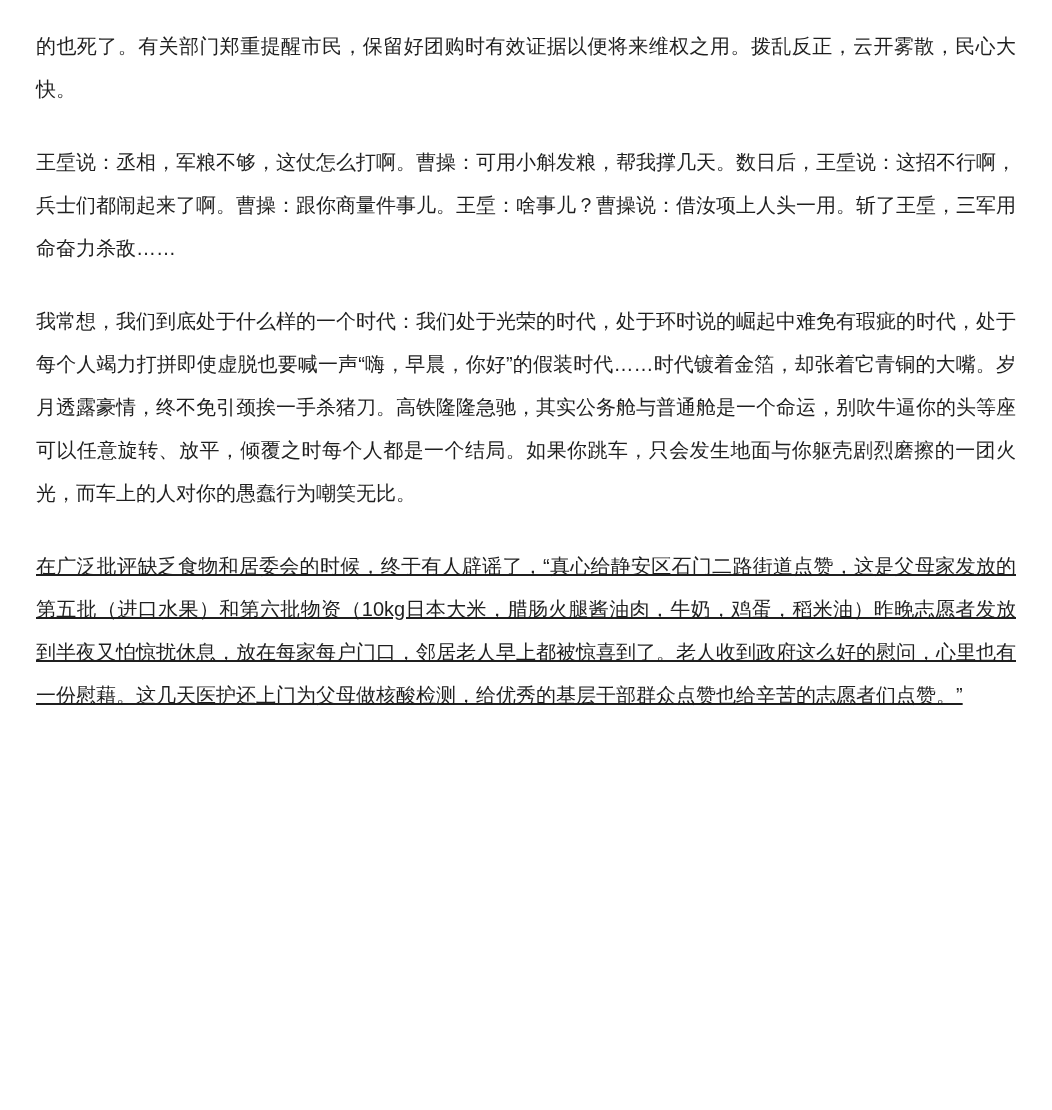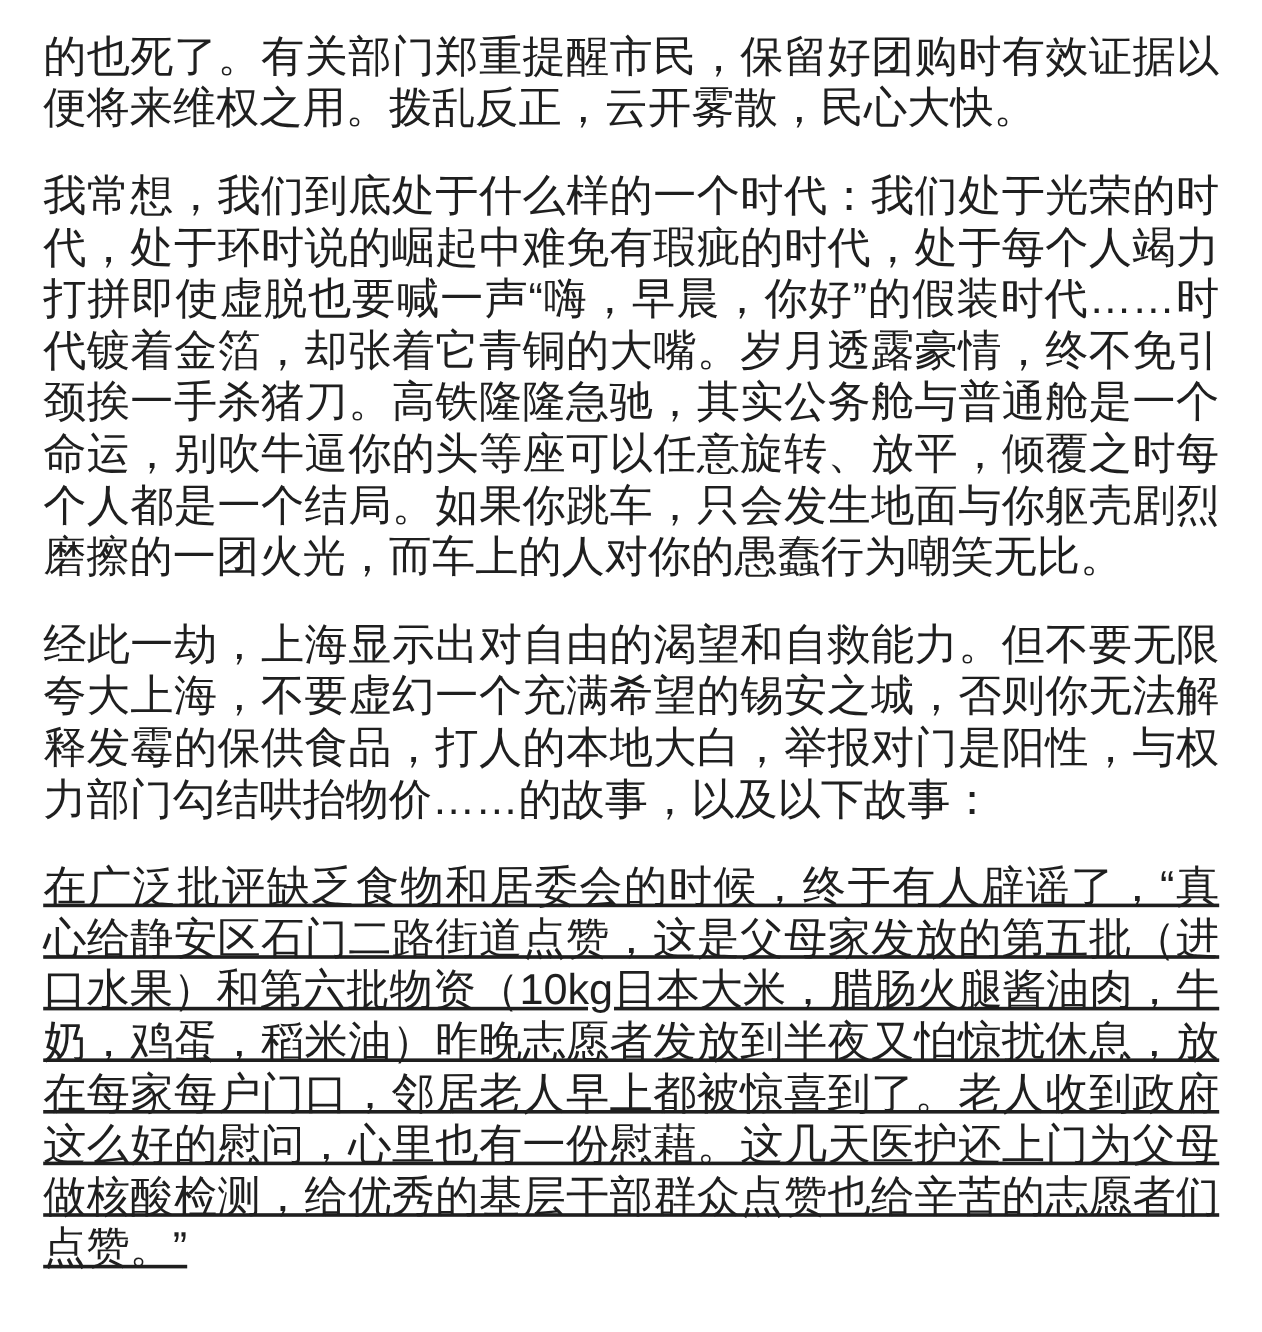--- a/index.html
+++ b/index.html
@@ -13,34 +13,34 @@
     box-sizing: border-box;
     font-family: "Liberation Sans", "DejaVu Sans", sans-serif;
   }
   .article-body {
     box-sizing: border-box;
     width: 1052px;
     padding: 25px 36px 60px 36px;
   }
   .article-body p {
     margin: 0 0 30px 0;
-    font-size: 36px;
+    font-size: 20px;
     line-height: 43px;
     color: #1f1f1f;
     text-align: justify;
     letter-spacing: 0;
     word-break: break-all;
     font-weight: 400;
   }
   .article-body p:last-child {
     margin-bottom: 0;
     text-decoration: underline;
   }
 </style>
 </head>
 <body>
 
 <main class="article-body">
   <p>的也死了。有关部门郑重提醒市民，保留好团购时有效证据以便将来维权之用。拨乱反正，云开雾散，民心大快。</p>
+  <p>王垕说：丞相，军粮不够，这仗怎么打啊。曹操：可用小斛发粮，帮我撑几天。数日后，王垕说：这招不行啊，兵士们都闹起来了啊。曹操：跟你商量件事儿。王垕：啥事儿？曹操说：借汝项上人头一用。斩了王垕，三军用命奋力杀敌……</p>
   <p>我常想，我们到底处于什么样的一个时代：我们处于光荣的时代，处于环时说的崛起中难免有瑕疵的时代，处于每个人竭力打拼即使虚脱也要喊一声“嗨，早晨，你好”的假装时代……时代镀着金箔，却张着它青铜的大嘴。岁月透露豪情，终不免引颈挨一手杀猪刀。高铁隆隆急驰，其实公务舱与普通舱是一个命运，别吹牛逼你的头等座可以任意旋转、放平，倾覆之时每个人都是一个结局。如果你跳车，只会发生地面与你躯壳剧烈磨擦的一团火光，而车上的人对你的愚蠢行为嘲笑无比。</p>
-  <p>经此一劫，上海显示出对自由的渴望和自救能力。但不要无限夸大上海，不要虚幻一个充满希望的锡安之城，否则你无法解释发霉的保供食品，打人的本地大白，举报对门是阳性，与权力部门勾结哄抬物价……的故事，以及以下故事：</p>
   <p>在广泛批评缺乏食物和居委会的时候，终于有人辟谣了，“真心给静安区石门二路街道点赞，这是父母家发放的第五批（进口水果）和第六批物资（10kg日本大米，腊肠火腿酱油肉，牛奶，鸡蛋，稻米油）昨晚志愿者发放到半夜又怕惊扰休息，放在每家每户门口，邻居老人早上都被惊喜到了。老人收到政府这么好的慰问，心里也有一份慰藉。这几天医护还上门为父母做核酸检测，给优秀的基层干部群众点赞也给辛苦的志愿者们点赞。”</p>
 </main>
 
 </body></html>

